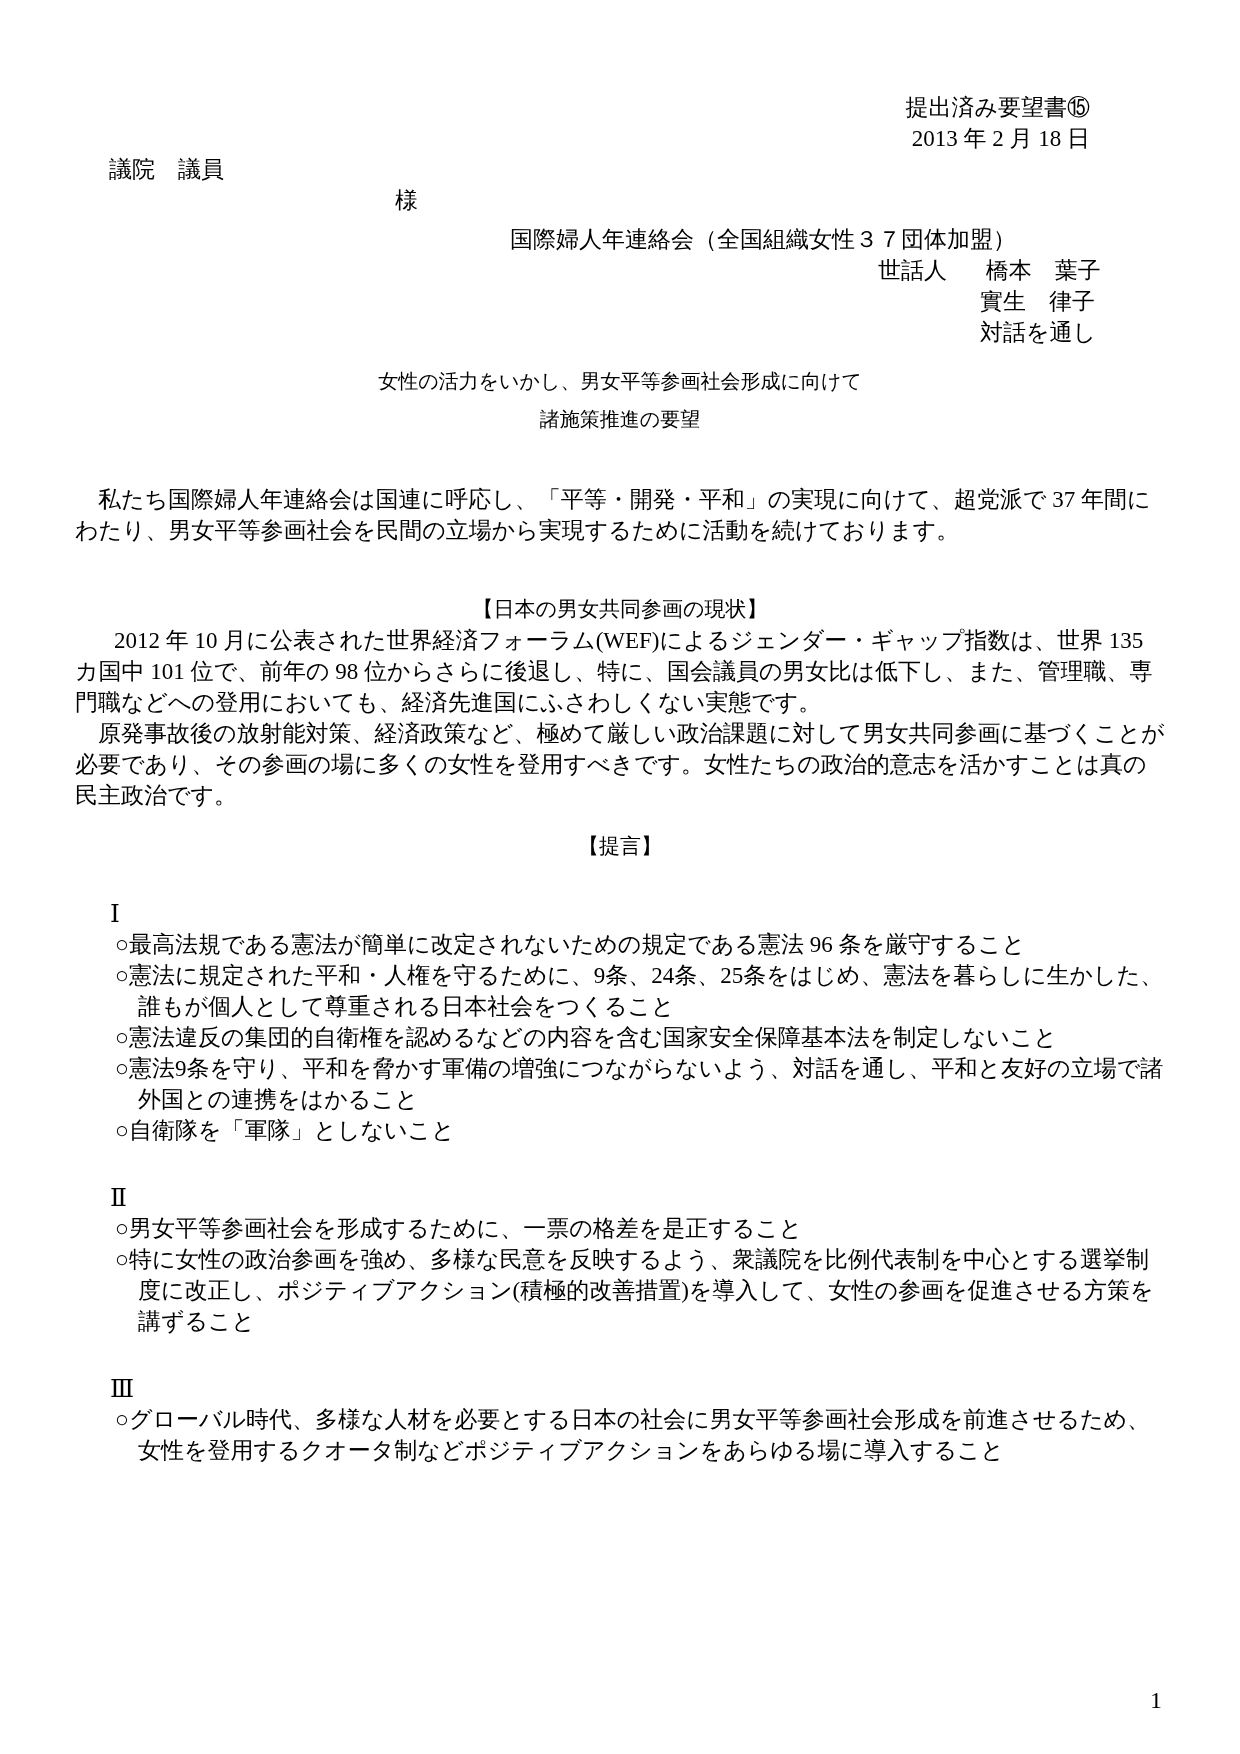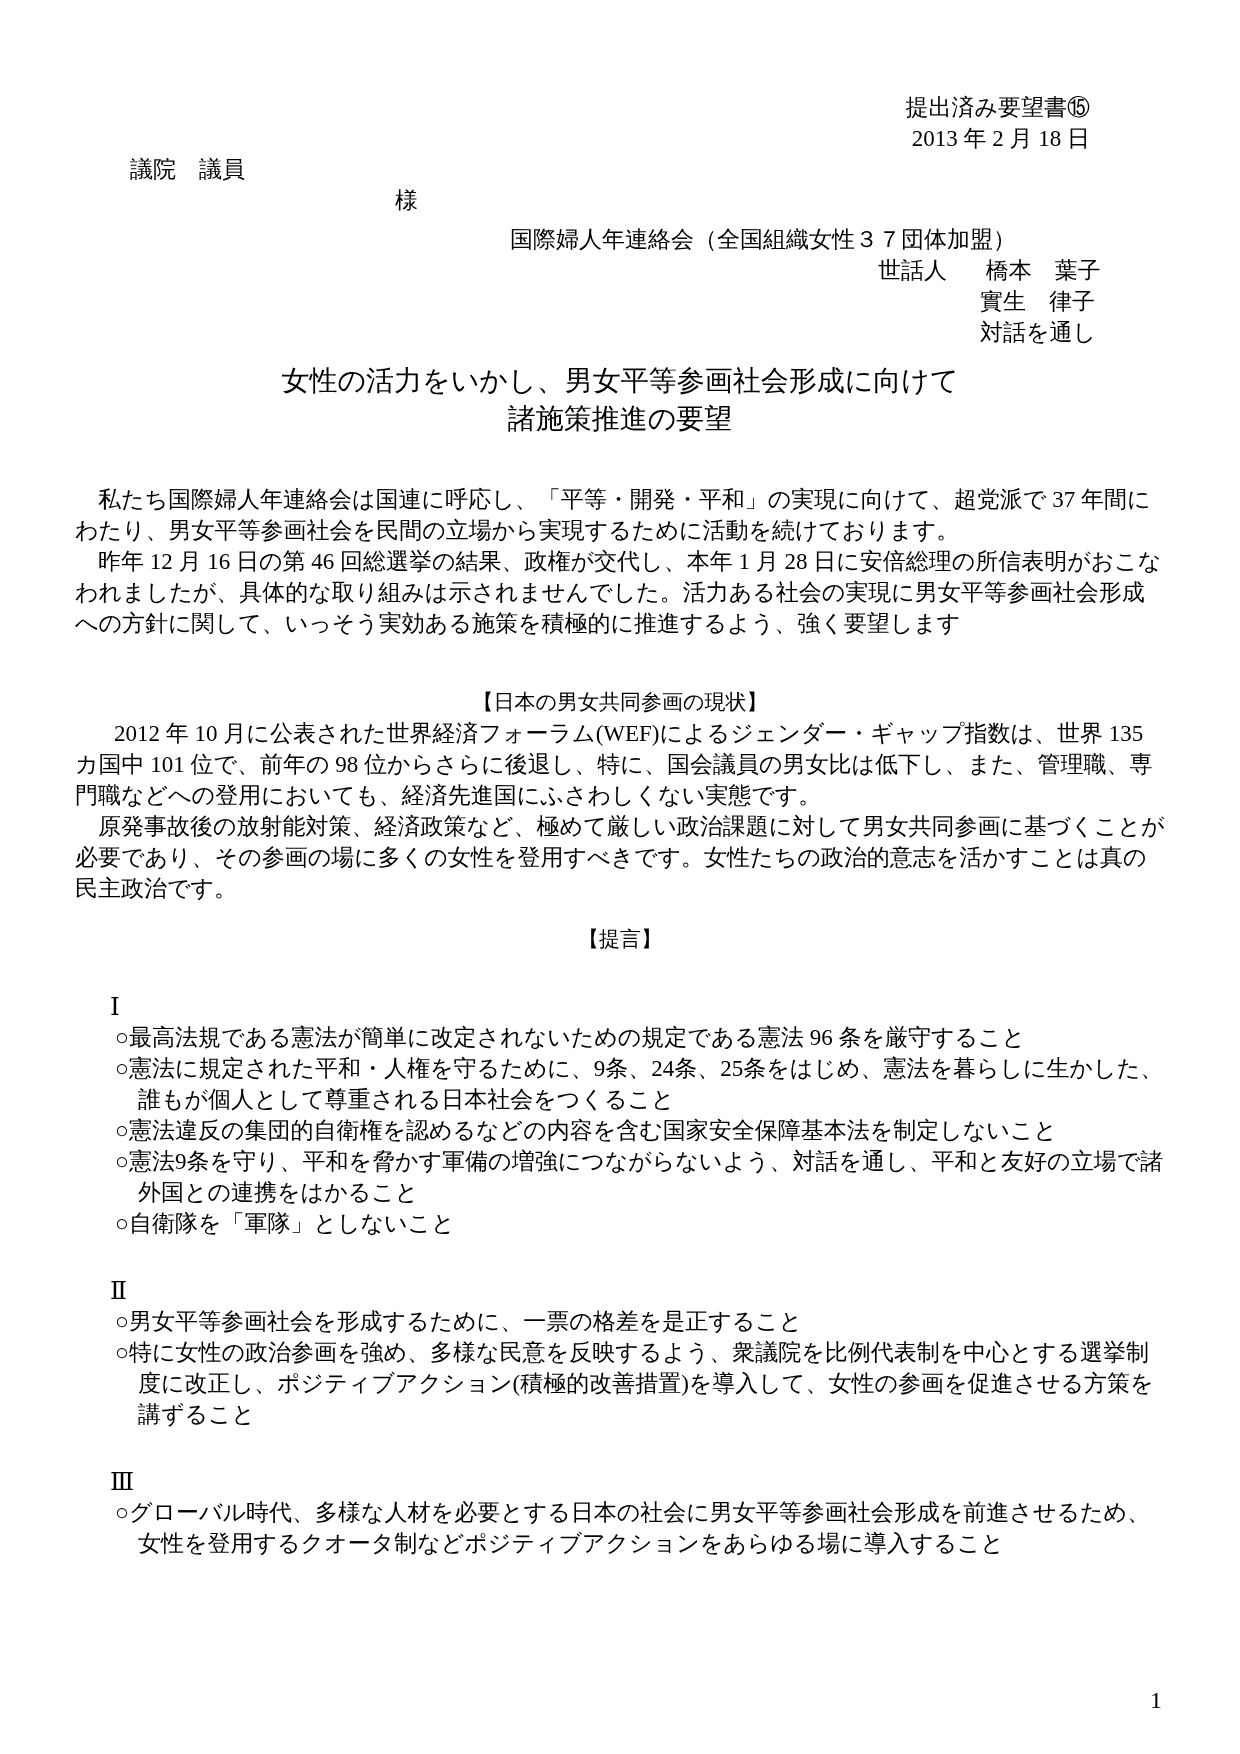--- a/index.html
+++ b/index.html
@@ -18,21 +18,21 @@
     font-family: "Liberation Serif", "DejaVu Serif", serif;
     font-size: 23px;
     line-height: 31px;
     overflow: hidden;
   }
   .doc-header {
     text-align: right;
     padding-right: 75px;
   }
   .addressee-line {
-    margin-left: 55px;
+    margin-left: 34px;
   }
   .honorific-line {
     margin-left: 320px;
   }
   .sender {
     margin-top: 8px;
   }
   .sender-org {
     margin-left: 435px;
   }
@@ -43,21 +43,21 @@
     display: inline-block;
     width: 135px;
     text-align: center;
   }
   .sender-name-only {
     margin-left: 905px;
   }
   .doc-title {
     margin-top: 14px;
     text-align: center;
-    font-size: 28px;
+    font-size: 20px;
     line-height: 38px;
   }
   .intro {
     margin-top: 46px;
   }
   .para {
     text-indent: 1em;
     margin: 0;
   }
   .para-wide-indent {
@@ -122,21 +122,20 @@
     <div class="sender-name-only">対話を通し</div>
   </div>
 
   <div class="doc-title">
     <div>女性の活力をいかし、男女平等参画社会形成に向けて</div>
     <div>諸施策推進の要望</div>
   </div>
 
   <div class="intro">
     <p class="para">私たち国際婦人年連絡会は国連に呼応し、「平等・開発・平和」の実現に向けて、超党派で 37 年間にわたり、男女平等参画社会を民間の立場から実現するために活動を続けております。</p>
-    <p class="para">昨年 12 月 16 日の第 46 回総選挙の結果、政権が交代し、本年 1 月 28 日に安倍総理の所信表明がおこなわれましたが、具体的な取り組みは示されませんでした。活力ある社会の実現に男女平等参画社会形成への方針に関して、いっそう実効ある施策を積極的に推進するよう、強く要望します</p>
   </div>
 
   <div class="section-status">
     <h2 class="section-heading">【日本の男女共同参画の現状】</h2>
     <p class="para para-wide-indent">2012 年 10 月に公表された世界経済フォーラム(WEF)によるジェンダー・ギャップ指数は、世界 135 カ国中 101 位で、前年の 98 位からさらに後退し、特に、国会議員の男女比は低下し、また、管理職、専門職などへの登用においても、経済先進国にふさわしくない実態です。</p>
     <p class="para">原発事故後の放射能対策、経済政策など、極めて厳しい政治課題に対して男女共同参画に基づくことが必要であり、その参画の場に多くの女性を登用すべきです。女性たちの政治的意志を活かすことは真の民主政治です。</p>
   </div>
 
   <div class="section-proposal">
     <h2 class="section-heading">【提言】</h2>

